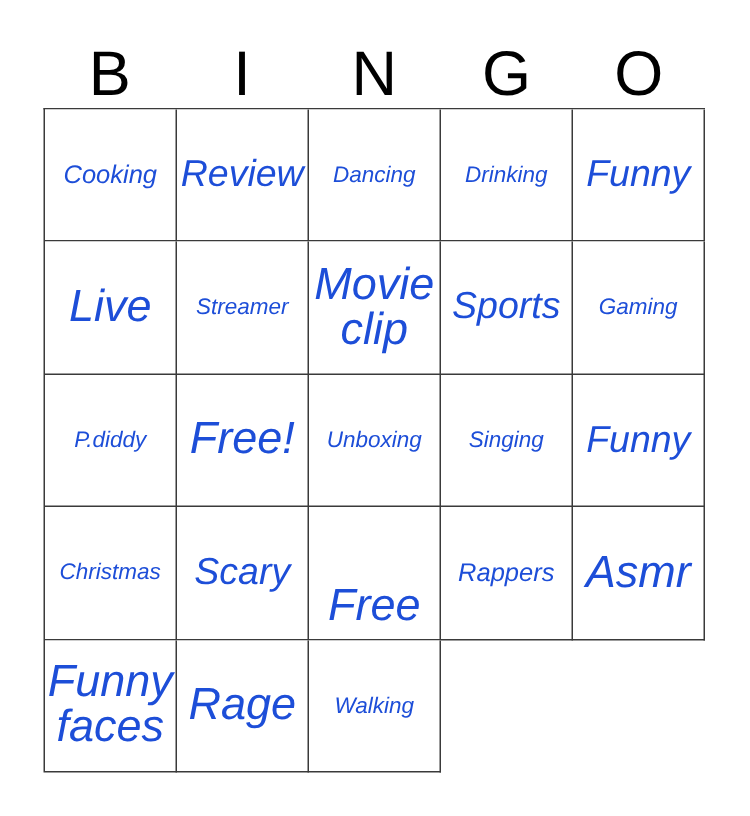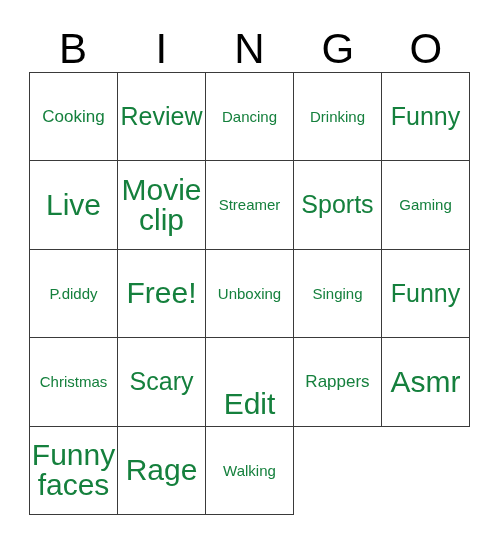--- a/index.html
+++ b/index.html
@@ -69,21 +69,22 @@
     overflow: hidden;
     padding: 1px 2px;
     background: #ffffff;
   }
   .cell-text {
     display: block;
     text-align: center;
     line-height: 1.02;
     white-space: pre-line;
     word-break: normal;
-    color: #15803d;
+    color: #1d4ed8;
+    font-style: italic;
   }
 
   
   .fs-xs  { font-size: 15px; }
   .fs-s   { font-size: 17px; }
   .fs-m   { font-size: 15px; }
   .fs-l   { font-size: 25px; text-align: right; }
   .fs-xl  { font-size: 30px; }
   .fs-xxl { font-size: 30px; }
 
@@ -118,25 +119,25 @@
         <span class="cell-text fs-m">Drinking</span>
       </div>
     <div class="cell">
         <span class="cell-text fs-l">Funny</span>
       </div>
 
     <div class="cell">
         <span class="cell-text fs-xxl">Live</span>
       </div>
     <div class="cell">
+        <span class="cell-text fs-xs">Streamer</span>
+      </div>
+    <div class="cell">
         <span class="cell-text fs-xl">Movie
 clip</span>
-      </div>
-    <div class="cell">
-        <span class="cell-text fs-xs">Streamer</span>
       </div>
     <div class="cell">
         <span class="cell-text fs-l">Sports</span>
       </div>
 
     <div class="cell">
         <span class="cell-text fs-m">Gaming</span>
       </div>
     <div class="cell">
         <span class="cell-text fs-m">P.diddy</span>
@@ -154,21 +155,21 @@
     <div class="cell">
         <span class="cell-text fs-l">Funny</span>
       </div>
     <div class="cell">
         <span class="cell-text fs-xs">Christmas</span>
       </div>
     <div class="cell">
         <span class="cell-text fs-l">Scary</span>
       </div>
     <div class="cell va-bottom">
-        <span class="cell-text fs-xxl">Edit</span>
+        <span class="cell-text fs-xxl">Free</span>
       </div>
 
     <div class="cell">
         <span class="cell-text fs-s">Rappers</span>
       </div>
     <div class="cell">
         <span class="cell-text fs-xxl">Asmr</span>
       </div>
     <div class="cell">
         <span class="cell-text fs-xl">Funny

